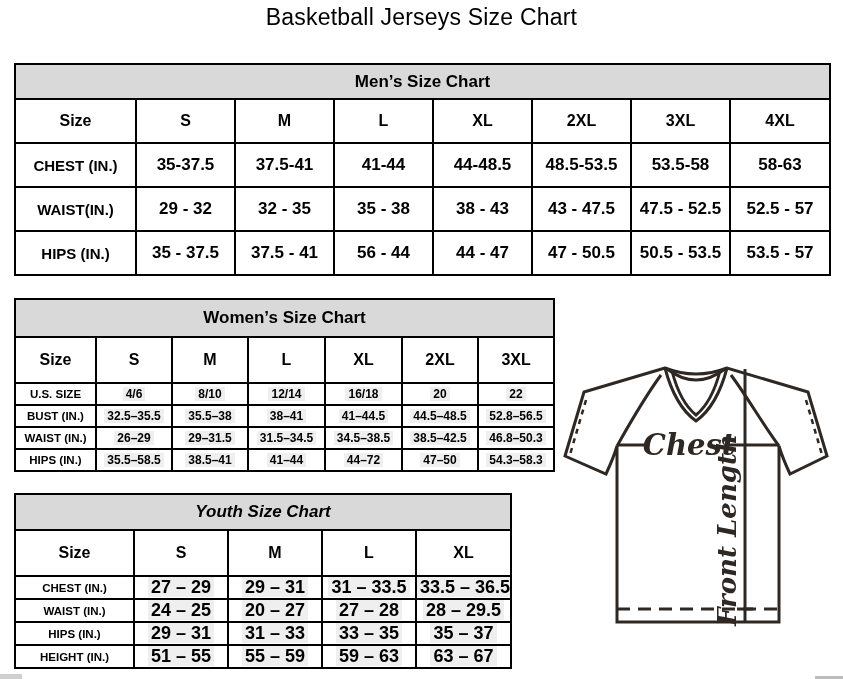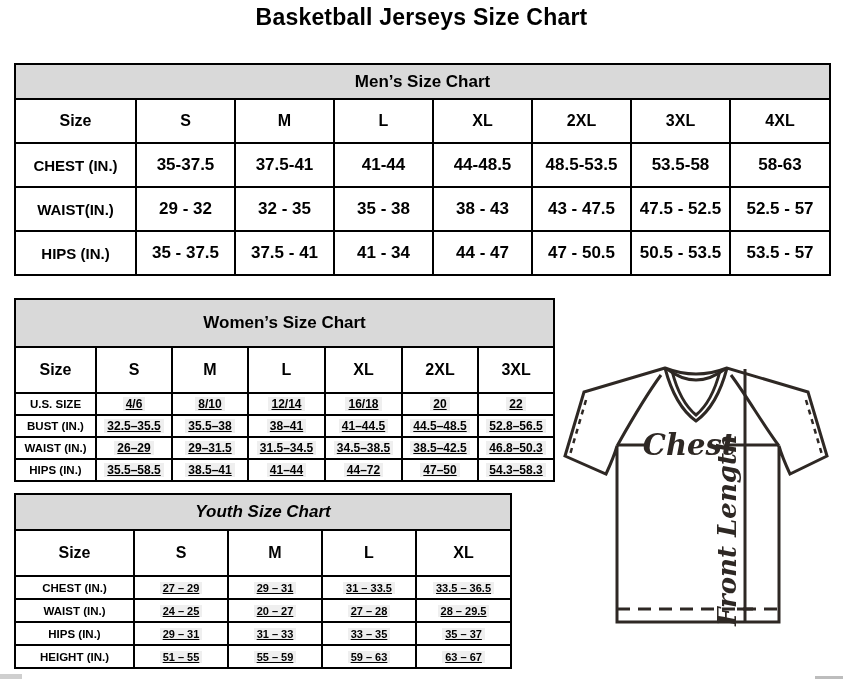--- a/index.html
+++ b/index.html
@@ -1,51 +1,51 @@
 <!DOCTYPE html>
 <html><head>
 <meta charset="utf-8">
 <style>
   html,body { margin:0; padding:0; background:#ffffff; }
   body { width:843px; height:679px; position:relative; font-family:"Liberation Sans", sans-serif; color:#000; }
   .page { position:relative; width:843px; height:679px; overflow:hidden; }
 
   .title { position:absolute; top:4px; left:0; width:100%; text-align:center;
-           font-size:23px; font-weight:bold; letter-spacing:0.2px; }
+           font-size:23px; font-weight:normal; letter-spacing:0.2px; }
 
   table { border-collapse:collapse; table-layout:fixed; position:absolute;padding-left:41px; }
   th, td { border:2px solid #000; text-align:center; vertical-align:middle;
            font-weight:bold; padding:0; overflow:hidden; white-space:nowrap; }
   .band { background:#d9d9d9; font-size:17px; }
 
   
   .mens { left:14px; top:63px; width:815px; }
   .mens .band-row { height:35px; }
   .mens .size-row { height:44px; font-size:16px; }
   .mens .data-row { height:44px; }
   .mens .data-row td { font-size:17px; }
   .mens .data-row td.rowlabel { font-size:15px; }
 
   
   .womens { left:14px; top:298px; width:539px; }
-  .womens .band-row { height:48px;margin-top:20px; }
+  .womens .band-row { height:38px;margin-top:20px; }
   .womens .size-row { height:46px; font-size:16px; }
   .womens .data-row { height:22px; }
   .womens .data-row td { font-size:12px;border-radius:9px; }
   .womens .data-row td.rowlabel { font-size:11.5px; }
 
   
   .youth { left:14px; top:493px; width:496px; }
   .youth .band-row { height:36px;font-style:italic; }
   .youth .size-row { height:46px; font-size:16px; }
   .youth .data-row { height:23px; }
-  .youth .data-row td { font-size:11px; }
+  .youth .data-row td { font-size:18px; }
   .youth .data-row td.rowlabel { font-size:11.5px; }
 
-  .hl { background:#efefef; padding:0 3px;text-decoration:underline; }
+  .hl { background:#efefef; padding:0 3px; }
 
   .jersey { position:absolute; left:562px; top:358px; width:268px; height:270px; }
   .jersey svg { display:block; }
   .measure-text { font-family:"DejaVu Serif","Liberation Serif",serif;
                   font-style:italic; font-weight:bold; fill:#2e2824; }
 
   .frag { position:absolute; }
   .frag-left  { left:0;   top:674px; width:22px; height:5px; background:#cfcfcf; }
   .frag-right { left:815px; top:676px; width:28px; height:3px; background:#bdbdbd; }
 </style>
@@ -98,21 +98,21 @@
       <td>35 - 38</td>
       <td>38 - 43</td>
       <td>43 - 47.5</td>
       <td>47.5 - 52.5</td>
       <td>52.5 - 57</td>
     </tr>
     <tr class="data-row">
       <td class="rowlabel">HIPS (IN.)</td>
       <td>35 - 37.5</td>
       <td>37.5 - 41</td>
-      <td>41 - 34</td>
+      <td>56 - 44</td>
       <td>44 - 47</td>
       <td>47 - 50.5</td>
       <td>50.5 - 53.5</td>
       <td>53.5 - 57</td>
     </tr>
   </tbody>
     </table>
 
   <table class="womens">
     <colgroup>

